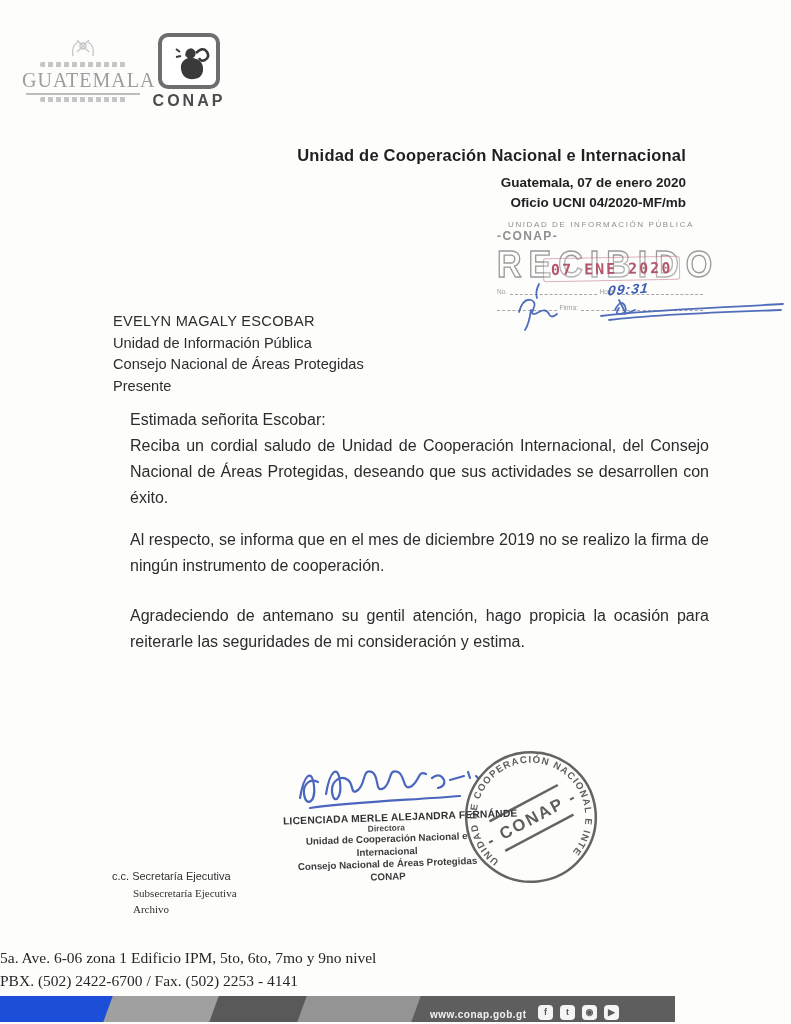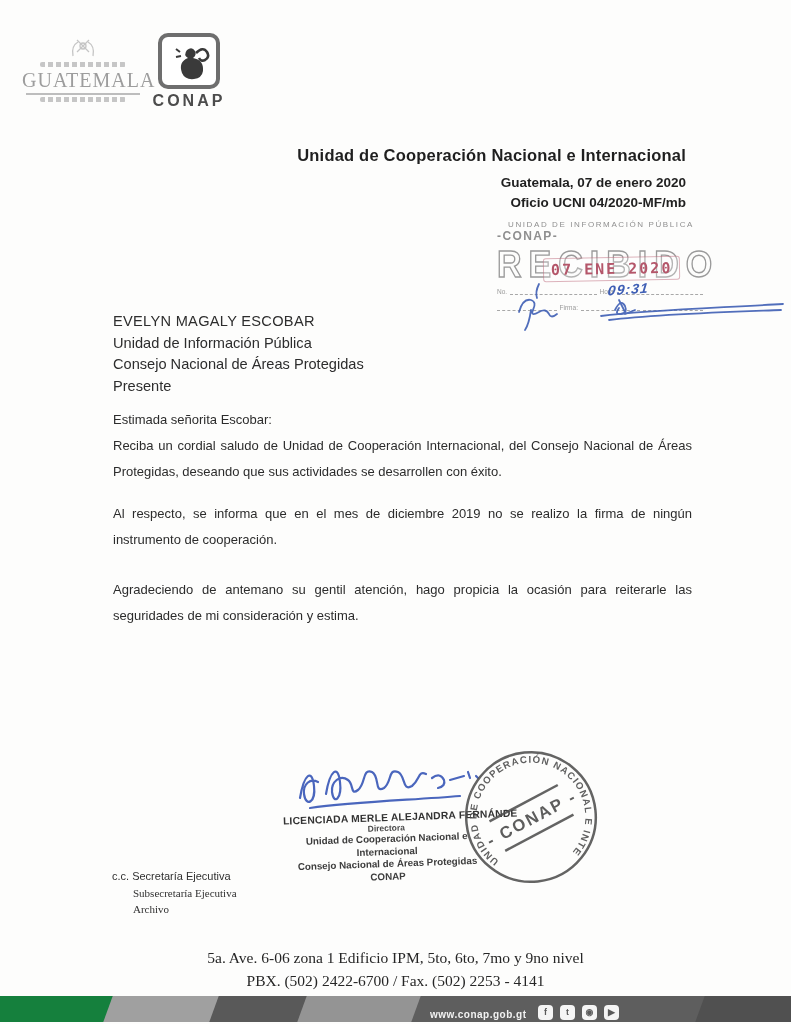--- a/index.html
+++ b/index.html
@@ -46,44 +46,44 @@
 
   .pen-overlay { position:absolute; left:497px; top:270px; }
   .hora-hand { position:absolute; left:608px; top:281px; font-style:italic; font-weight:700; font-size:14px;
     color:#3f5fb5; transform:skewX(-10deg) rotate(-4deg); letter-spacing:1px; }
 
   
   .recipient { position:absolute; left:113px; top:311px; font-size:14.6px; line-height:21.5px; }
   .recipient .rname { font-weight:400; letter-spacing:.3px; }
 
   
-  .letter-body { position:absolute; left:113px; top:407px; width:579px; font-size:13px; line-height:26px;
+  .letter-body { position:absolute; left:130px; top:407px; width:579px; font-size:16px; line-height:26px;
     text-align:justify; color:#2c2c2c; }
   .letter-body p { margin:0 0 14px 0; }
   .letter-body .salutation { text-align:left; margin-bottom:0; }
 
   
   .sig-scribble { position:absolute; left:292px; top:756px; }
   .sig-block { position:absolute; left:284px; top:812px; width:206px; text-align:center;
     transform:rotate(-2deg); color:#333; }
   .sig-name { font-size:10.3px; font-weight:800; letter-spacing:.2px; white-space:nowrap; }
   .sig-title { font-size:8.5px; font-weight:700; color:#4a4a4a; }
   .sig-org { font-size:9.8px; font-weight:700; color:#3d3d3d; line-height:12.5px; }
 
   .round-stamp { position:absolute; left:461px; top:747px; transform:rotate(-6deg); opacity:.88; }
 
   
   .cc-block { position:absolute; left:112px; top:868px; font-size:11px; line-height:16.5px; color:#303030; }
   .cc-block .indent { padding-left:21px;font-family:Liberation Serif, serif; }
 
   
-  .footer-address { position:absolute; left:0; right:0; top:946px; text-align:center;
+  .footer-address { position:absolute; left:0; right:0; top:946px; 
     font-family:"Liberation Serif", serif; font-size:15.5px; line-height:23px; color:#262626; }
 
-  .bottom-bar { position:absolute; left:0; top:996px; width:791px; height:26px; background:#15803d; overflow:hidden;text-align:right; }
+  .bottom-bar { position:absolute; left:0; top:996px; width:675px; height:26px; background:#1d4ed8; overflow:hidden;text-align:right; }
   .band { position:absolute; top:-4px; bottom:-4px; transform:skewX(-20deg); }
   .b1 { left:108px; width:112px; background:#a0a0a0; }
   .b2 { left:214px; width:96px; background:#595959; }
   .b3 { left:302px; width:120px; background:#949494; }
   .b4 { left:416px; width:420px; background:#5e5e5e; }
   .b5 { left:700px; width:140px; background:#505050; }
   .site-url { position:absolute; left:430px; top:13px; font-size:10px; font-weight:700; letter-spacing:.5px; color:#f2f2f2; }
   .social { position:absolute; left:538px; top:9px; display:flex; gap:7px; }
   .social .sq { width:15px; height:15px; background:#f5f5f5; border-radius:4px;
     display:flex; align-items:center; justify-content:center; font-size:9px; font-weight:700; color:#5a5a5a; line-height:1; }

